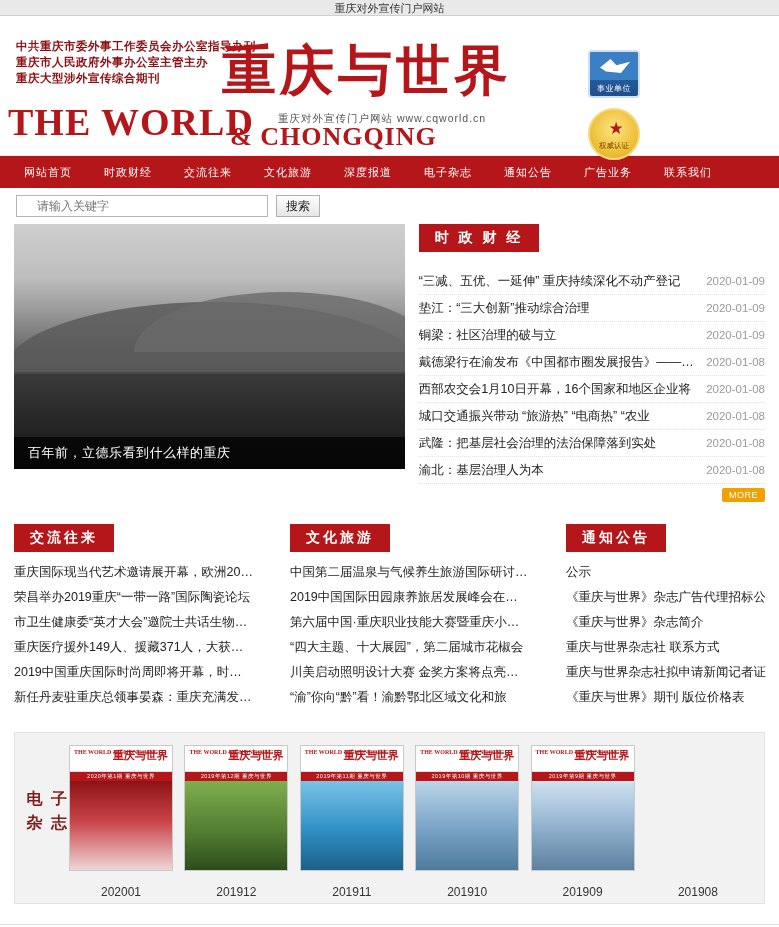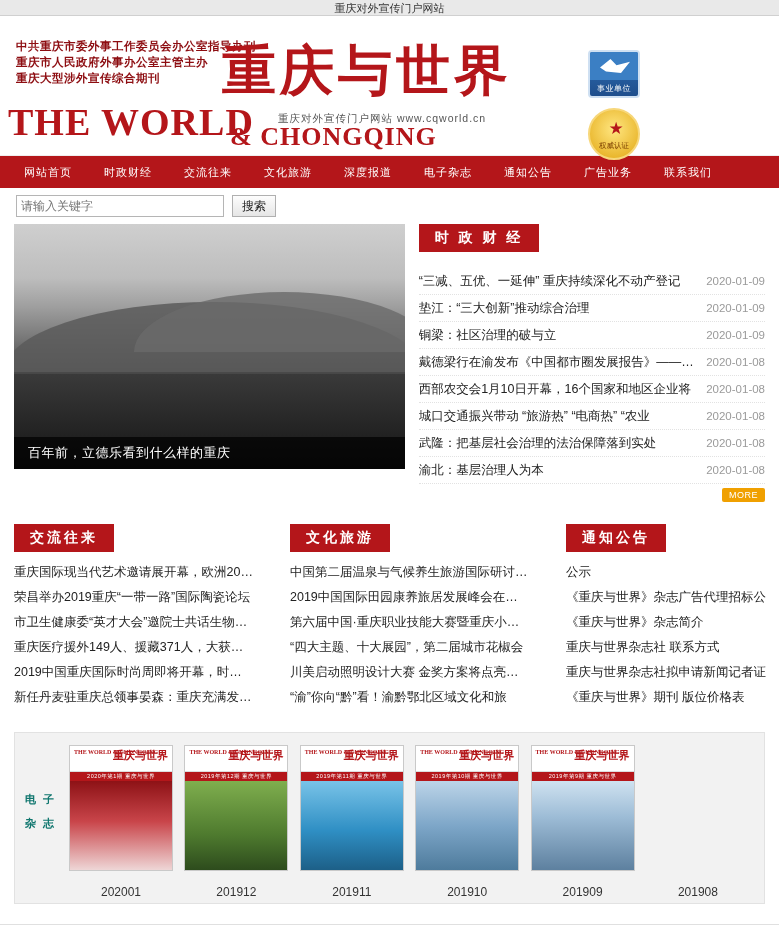--- a/index.html
+++ b/index.html
@@ -141,24 +141,24 @@
   }
   
   .searchbar {
     height: 36px;
     display: flex;
     align-items: center;
     padding: 6px 0 6px 16px;
     background: #fff;
   }
   .searchbar input[type=text] {
-    width: 208px; height: 22px;
+    width: 252px; height: 22px;
     border: 1px solid #b5b5b5;
     font-size: 12px;
-    padding: 0 4px;
+    padding: 0 20px;
     color: #333;
     background: #fff;
   }
   .searchbar .search-btn {
     margin-left: 8px;
     height: 22px;
     min-width: 44px;
     font-size: 12px;
     border: 1px solid #b0b0b0;
     background: linear-gradient(#fdfdfd,#e6e6e6);
@@ -288,25 +288,25 @@
   .mag-section {
     margin: 22px 14px 0 14px;
     background: #f2f2f2;
     border: 1px solid #e2e2e2;
     display: flex;
     padding: 12px 10px;
     height: 172px;
   }
   .mag-label {
     width: 44px;
-    color: #0f766e;
-    font-size: 11px;
+    color: #7f1d1d;
+    font-size: 16px;
     font-weight: bold;
     letter-spacing: 2px;
-    text-align: left;
+    text-align: right;
     line-height: 24px;
     padding-top: 42px;
   }
   .mag-list {
     display: flex;
     flex: 1;
     justify-content: space-between;
     padding-right: 4px;
   }
   .mag {

